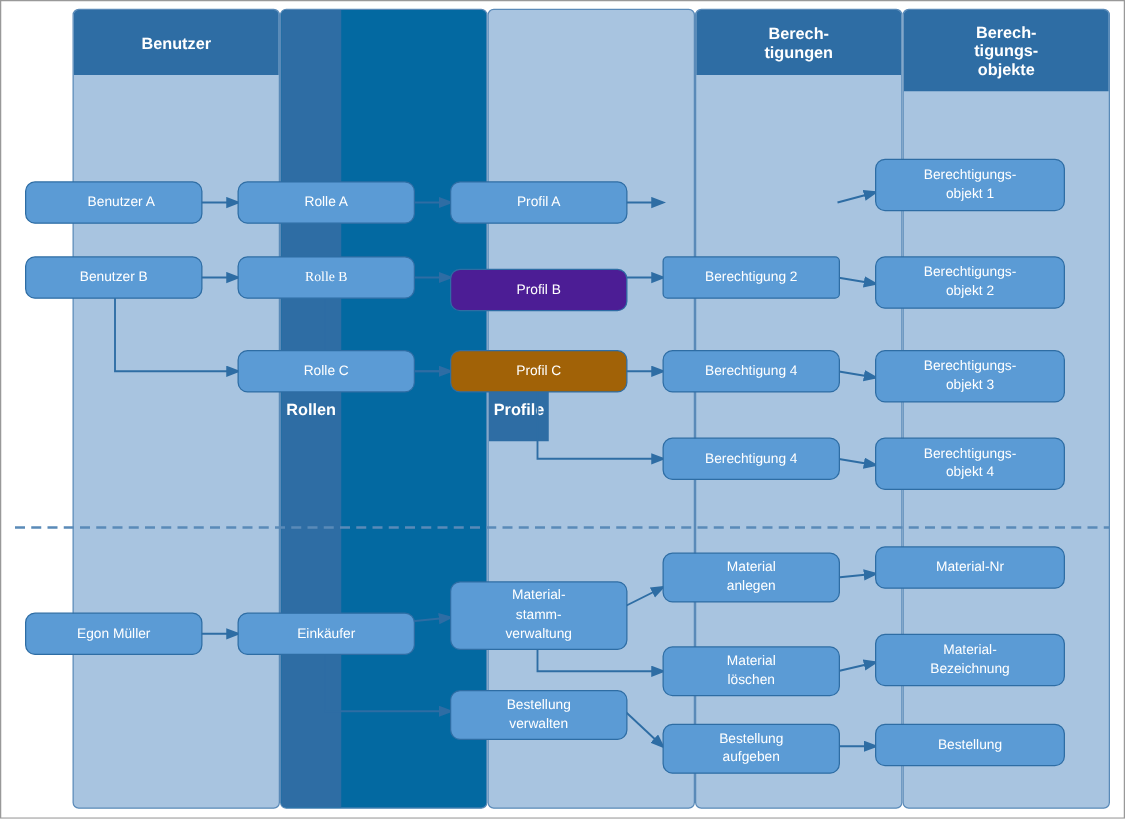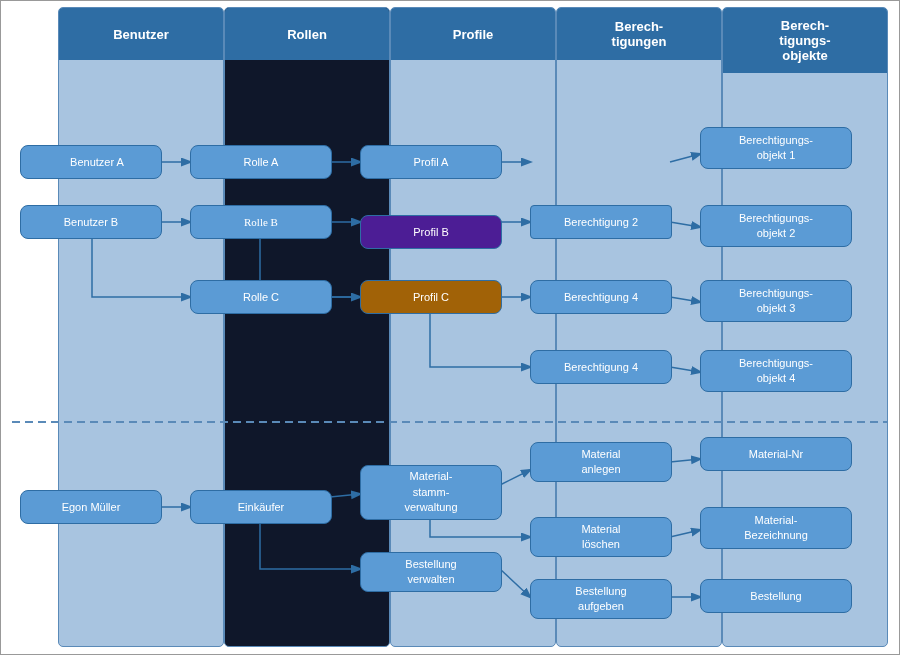--- a/index.html
+++ b/index.html
@@ -27,26 +27,26 @@
 <div class="diagram-wrapper">
   <div style="position:relative; width:876px; height:640px; margin:0 auto;">
 
     <div style="display:flex; width:100%; height:100%; gap:0; position:absolute; top:0; left:0;padding-left:46px;">
 
       <div style="flex:1; background:#a8c4e0; border:1.5px solid #5a8ab8; border-radius:5px; display:flex; flex-direction:column; overflow:hidden;">
         <div style="background:#2e6da4; color:#fff; font-weight:bold; font-size:13px; text-align:center; padding:10px 4px; min-height:52px; display:flex; align-items:center; justify-content:center;">Benutzer</div>
         <div style="flex:1; position:relative;"></div>
       </div>
 
-      <div style="flex:1; background:#0f172a; border:1.5px solid #5a8ab8; border-radius:5px; display:flex; flex-direction:column; overflow:hidden;">
+      <div style="flex:1; background:#0369a1; border:1.5px solid #5a8ab8; border-radius:5px; display:flex; flex-direction:row; overflow:hidden;">
         <div style="background:#2e6da4; color:#fff; font-weight:bold; font-size:13px; text-align:center; padding:10px 4px; min-height:52px; display:flex; align-items:center; justify-content:center;">Rollen</div>
         <div style="flex:1; position:relative;"></div>
       </div>
 
-      <div style="flex:1; background:#a8c4e0; border:1.5px solid #5a8ab8; border-radius:5px; display:flex; flex-direction:column; overflow:hidden;">
+      <div style="flex:1; background:#a8c4e0; border:1.5px solid #5a8ab8; border-radius:5px; display:flex; overflow:hidden;align-items:center;">
         <div style="background:#2e6da4; color:#fff; font-weight:bold; font-size:13px; text-align:center; padding:10px 4px; min-height:52px; display:flex; align-items:center; justify-content:center;">Profile</div>
         <div style="flex:1; position:relative;"></div>
       </div>
 
       <div style="flex:1; background:#a8c4e0; border:1.5px solid #5a8ab8; border-radius:5px; display:flex; flex-direction:column; overflow:hidden;">
         <div style="background:#2e6da4; color:#fff; font-weight:bold; font-size:13px; text-align:center; padding:10px 4px; min-height:52px; display:flex; align-items:center; justify-content:center;">Berech-<br>tigungen</div>
         <div style="flex:1; position:relative;"></div>
       </div>
 
       <div style="flex:1; background:#a8c4e0; border:1.5px solid #5a8ab8; border-radius:5px; display:flex; flex-direction:column; overflow:hidden;">

